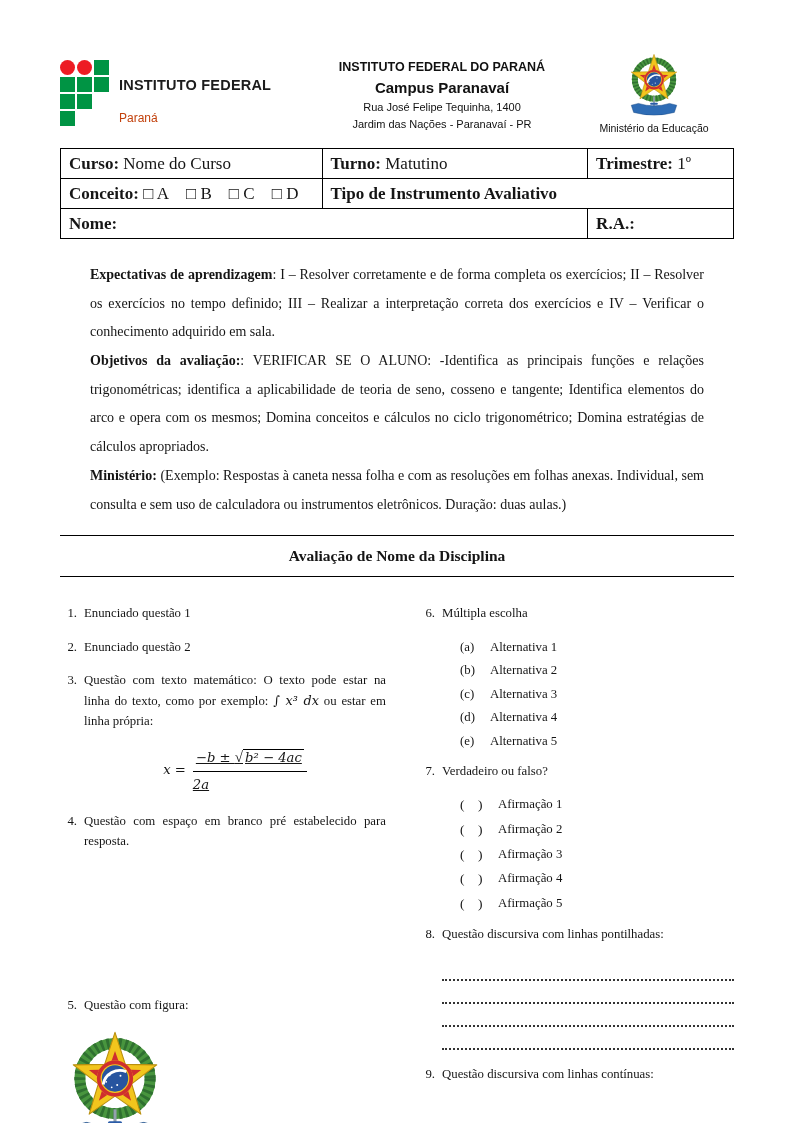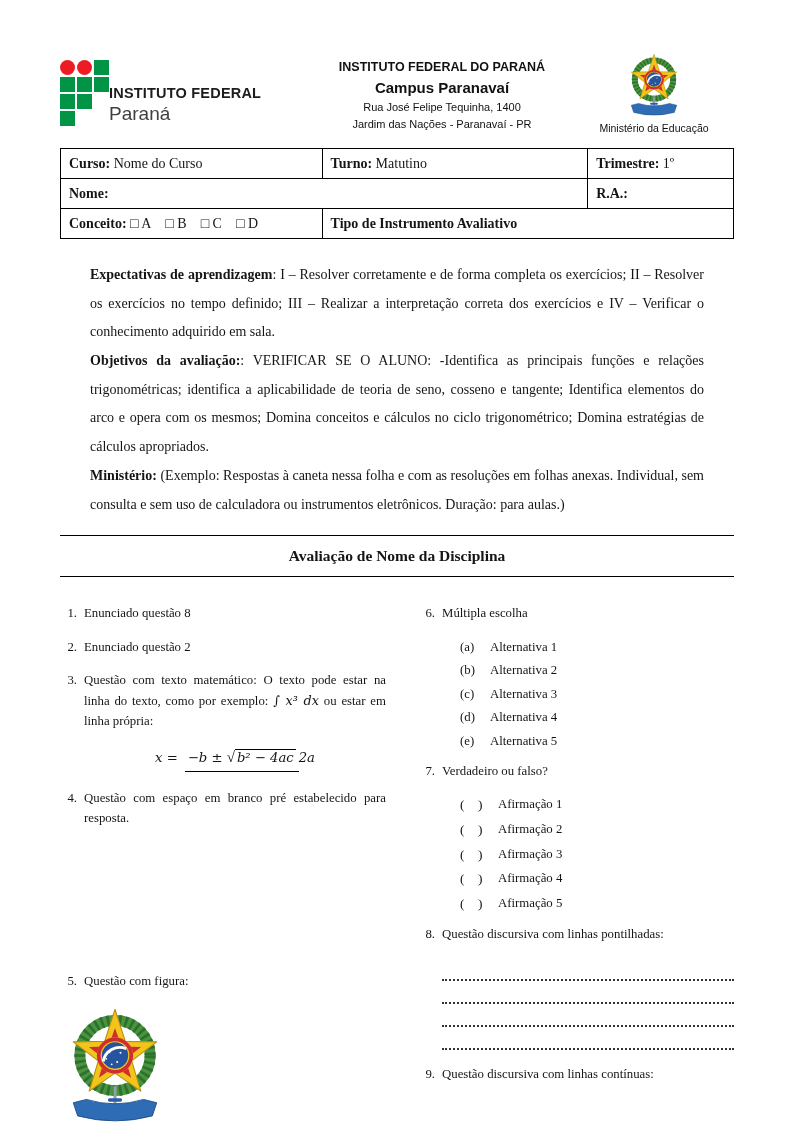--- a/index.html
+++ b/index.html
@@ -6,39 +6,39 @@
   html,body { background:#ffffff; }
   body {
     width:794px; height:1123px; margin:0 auto;
     font-family:"Liberation Serif","DejaVu Serif",serif;
     color:#151515;
   }
   .page { position:relative; width:794px; height:1123px; padding:52px 60px 0; overflow:hidden; background:#fff; }
 
   
   .header { display:flex; justify-content:space-between; align-items:flex-start; }
-  .logo-block { display:flex; align-items:flex-end; gap:0; width:250px; padding-top:8px; }
+  .logo-block { display:flex; align-items:flex-end; gap:10px; width:250px; padding-top:8px; }
   .logo-mark { display:grid; grid-template-columns:repeat(3,15px); grid-auto-rows:15px; gap:2px; }
   .cell { width:15px; height:15px; }
   .cell.green { background:#009444; }
   .cell.red { background:#ed1c24; border-radius:50%; }
   .cell.empty { background:transparent; }
   .logo-text { font-family:"Liberation Sans",sans-serif; padding-bottom:1px; }
   .logo-title { font-weight:bold; font-size:14.5px; color:#1c1c1c; letter-spacing:.2px; }
-  .logo-subtitle { color:#404040; font-size:19px; margin-top:2px; }
+  .logo-subtitle { color:#c2410c; font-size:12px; margin-top:18px; }
 
   .inst-block { flex:1; text-align:center; font-family:"Liberation Sans",sans-serif; font-size:11px; line-height:1.5; padding-top:6px; color:#111; }
   .inst-line1 { font-weight:bold; font-size:12.5px; }
   .inst-line2 { font-weight:bold; font-size:15px; }
 
   .ministry-block { width:160px; text-align:center; font-family:"Liberation Sans",sans-serif; font-size:10.5px; color:#111; }
   .ministry-block svg { display:block; margin:0 auto 3px; }
 
   
-  .info-table { width:100%; border-collapse:collapse; margin-top:14px; font-size:14px; }
+  .info-table { width:100%; border-collapse:collapse; margin-top:14px; font-size:17px; }
   .info-table td { border:1.5px solid #000; padding:4px 8px; height:30px; vertical-align:middle; }
   .lbl { font-weight:bold; }
 
   
   .preamble { margin:22px 30px 0; font-size:14px; line-height:2.05; text-align:justify; }
   .preamble b { font-weight:bold; }
 
   
   .rule { border:0; border-top:1.2px solid #000; }
   .rule-top { margin-top:16px; }
@@ -47,21 +47,21 @@
   
   .columns { display:flex; justify-content:space-between; margin-top:26px; }
   .col-left  { width:326px; }
   .col-right { width:316px; }
   .q { display:flex; margin-bottom:13px; font-size:12.8px; line-height:1.6; }
   .qnum { flex:none; width:24px; text-align:right; padding-right:7px; }
   .qbody { flex:1; text-align:justify; }
 
   .math { font-style:italic; font-family:"DejaVu Serif",serif; }
   .display-math { display:flex; justify-content:center; align-items:center; gap:7px; margin:13px 0 3px; font-size:13.2px; text-align:center; }
-  .frac { display:inline-flex; flex-direction:row; text-align:left; vertical-align:middle; }
+  .frac { display:inline-flex; flex-direction:column; text-align:left; vertical-align:middle;text-decoration:underline; }
   .fnum { border-bottom:1.2px solid #000; padding:0 3px 2px; white-space:nowrap; }
   .fden { padding-top:2px; }
   .sqrt { white-space:nowrap; }
   .rad-sym { font-style:normal; font-size:15px; }
   .radicand { border-top:1.2px solid #000; padding:0 2px; }
 
   .answer-space { height:130px; }
 
   .figure { text-align:left; margin-top:12px; }
   .fig-caption { font-size:11.5px; margin-top:8px; }
@@ -145,47 +145,47 @@
         <col style="width:266px">
         <col style="width:146px">
       </colgroup>
     <tbody>
         <tr>
       <td><span class="lbl">Curso:</span><span> Nome do Curso</span></td>
       <td><span class="lbl">Turno:</span><span> Matutino</span></td>
       <td><span class="lbl">Trimestre:</span><span> 1º</span></td>
     </tr>
     <tr>
+      <td><span class="lbl">Conceito:</span><span> □ A  □ B  □ C  □ D</span></td>
+      <td colspan="2"><span class="lbl">Tipo de Instrumento Avaliativo</span></td>
+    </tr>
+    <tr>
       <td colspan="2"><span class="lbl">Nome:</span></td>
       <td><span class="lbl">R.A.:</span></td>
     </tr>
-    <tr>
-      <td><span class="lbl">Conceito:</span><span> □ A  □ B  □ C  □ D</span></td>
-      <td colspan="2"><span class="lbl">Tipo de Instrumento Avaliativo</span></td>
-    </tr>
   </tbody>
     </table>
 
   <div class="preamble">
     <p><b>Expectativas de aprendizagem</b><span>: I – Resolver corretamente e de forma completa os exercícios; II – Resolver os exercícios no tempo definido; III – Realizar a interpretação correta dos exercícios e IV – Verificar o conhecimento adquirido em sala.</span></p>
     <p><b>Objetivos da avaliação:</b><span>: VERIFICAR SE O ALUNO: -Identifica as principais funções e relações trigonométricas; identifica a aplicabilidade de teoria de seno, cosseno e tangente; Identifica elementos do arco e opera com os mesmos; Domina conceitos e cálculos no ciclo trigonométrico; Domina estratégias de cálculos apropriados.</span></p>
-    <p><b>Ministério:</b><span> (Exemplo: Respostas à caneta nessa folha e com as resoluções em folhas anexas. Individual, sem consulta e sem uso de calculadora ou instrumentos eletrônicos. Duração: para aulas.)</span></p>
+    <p><b>Ministério:</b><span> (Exemplo: Respostas à caneta nessa folha e com as resoluções em folhas anexas. Individual, sem consulta e sem uso de calculadora ou instrumentos eletrônicos. Duração: duas aulas.)</span></p>
   </div>
 
   <hr class="rule rule-top">
   <h1 class="doc-title">Avaliação de Nome da Disciplina</h1>
   <hr class="rule">
 
   <div class="columns">
 
     <div class="col-left">
 
       <div class="q">
         <span class="qnum">1.</span>
-        <div class="qbody">Enunciado questão 8</div>
+        <div class="qbody">Enunciado questão 1</div>
       </div>
 
       <div class="q">
         <span class="qnum">2.</span>
         <div class="qbody">Enunciado questão 2</div>
       </div>
 
       <div class="q">
         <span class="qnum">3.</span>
         <div class="qbody">

